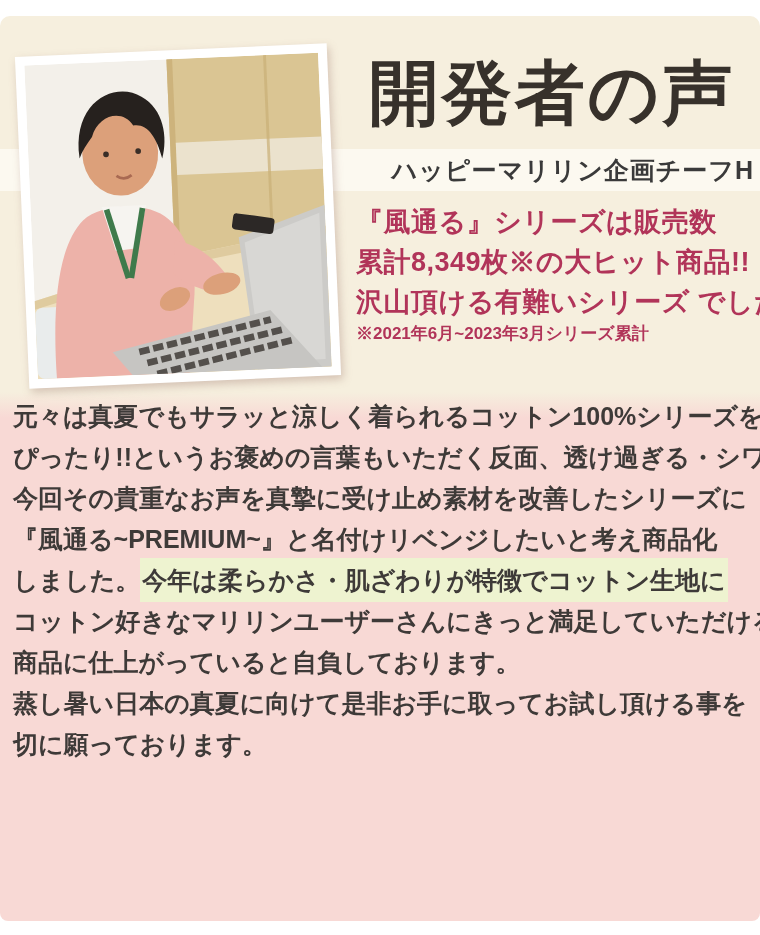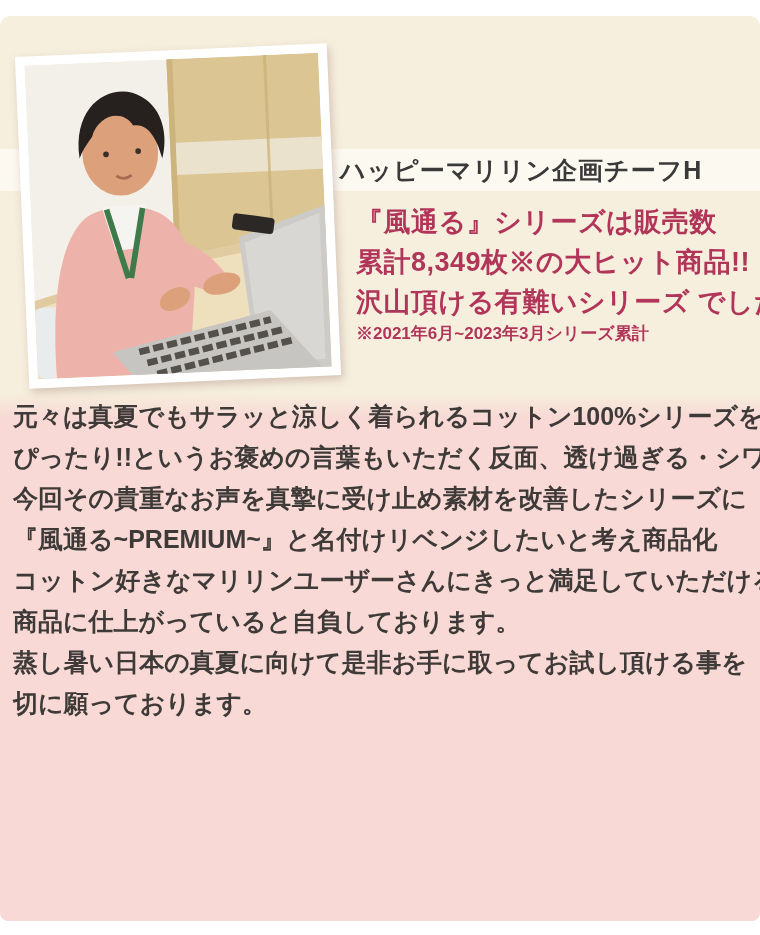--- a/index.html
+++ b/index.html
@@ -22,21 +22,21 @@
     border-radius:10px 10px 0 0;
   }
 
   
   .subtitle-band {
     position:absolute; left:0; top:133px; width:760px; height:42px;
     background:var(--subtitle-band-bg,#fcf9f0);
   }
   .subtitle-band .label {
     position:absolute; left:340px; right:6px; top:0; height:42px;
-    line-height:42px; text-align:left;
+    line-height:42px; text-align:right;
     font-size:25px; font-weight:bold; color:#3a3a3a;
     letter-spacing:1px; white-space:nowrap;
   }
 
   
   .page-title {
     position:absolute; left:352px; top:40px; width:400px;
     font-size:70px; line-height:1.08; font-weight:bold;
     letter-spacing:3px; color:#37312b; text-align:center;
     white-space:nowrap;
@@ -92,20 +92,21 @@
 <body>
 
 <div class="page">
   <div class="card">
 
     <div class="top-section">
       <div class="subtitle-band">
         <div class="label">ハッピーマリリン企画チーフH</div>
       </div>
 
+      <h1 class="page-title">開発者の声</h1>
 
       <div class="intro">
         <div>
             <div class="intro-line">『風通る』シリーズは販売数</div>
             <div class="intro-line">累計8,349枚※の大ヒット商品!!</div>
             <div class="intro-line">沢山頂ける有難いシリーズ でした。</div>
           </div>
         <div class="intro-note">※2021年6月~2023年3月シリーズ累計</div>
       </div>
 
@@ -154,20 +155,21 @@
         </svg>
       </div>
     </div>
 
     <div class="bottom-section">
       <div class="body-lines">
           <div class="body-line"><span>元々は真夏でもサラッと涼しく着られるコットン100%シリーズを</span></div>
           <div class="body-line"><span>ぴったり!!というお褒めの言葉もいただく反面、透け過ぎる・シワが</span></div>
           <div class="body-line"><span>今回その貴重なお声を真摯に受け止め素材を改善したシリーズに</span></div>
           <div class="body-line"><span>『風通る~PREMIUM~』と名付けリベンジしたいと考え商品化</span></div>
+          <div class="body-line"><span>しました。</span><span class="hl">今年は柔らかさ・肌ざわりが特徴でコットン生地に</span></div>
           <div class="body-line"><span>コットン好きなマリリンユーザーさんにきっと満足していただける</span></div>
           <div class="body-line"><span>商品に仕上がっていると自負しております。</span></div>
           <div class="body-line"><span>蒸し暑い日本の真夏に向けて是非お手に取ってお試し頂ける事を</span></div>
           <div class="body-line"><span>切に願っております。</span></div>
         </div>
     </div>
 
   </div>
 </div>
 

